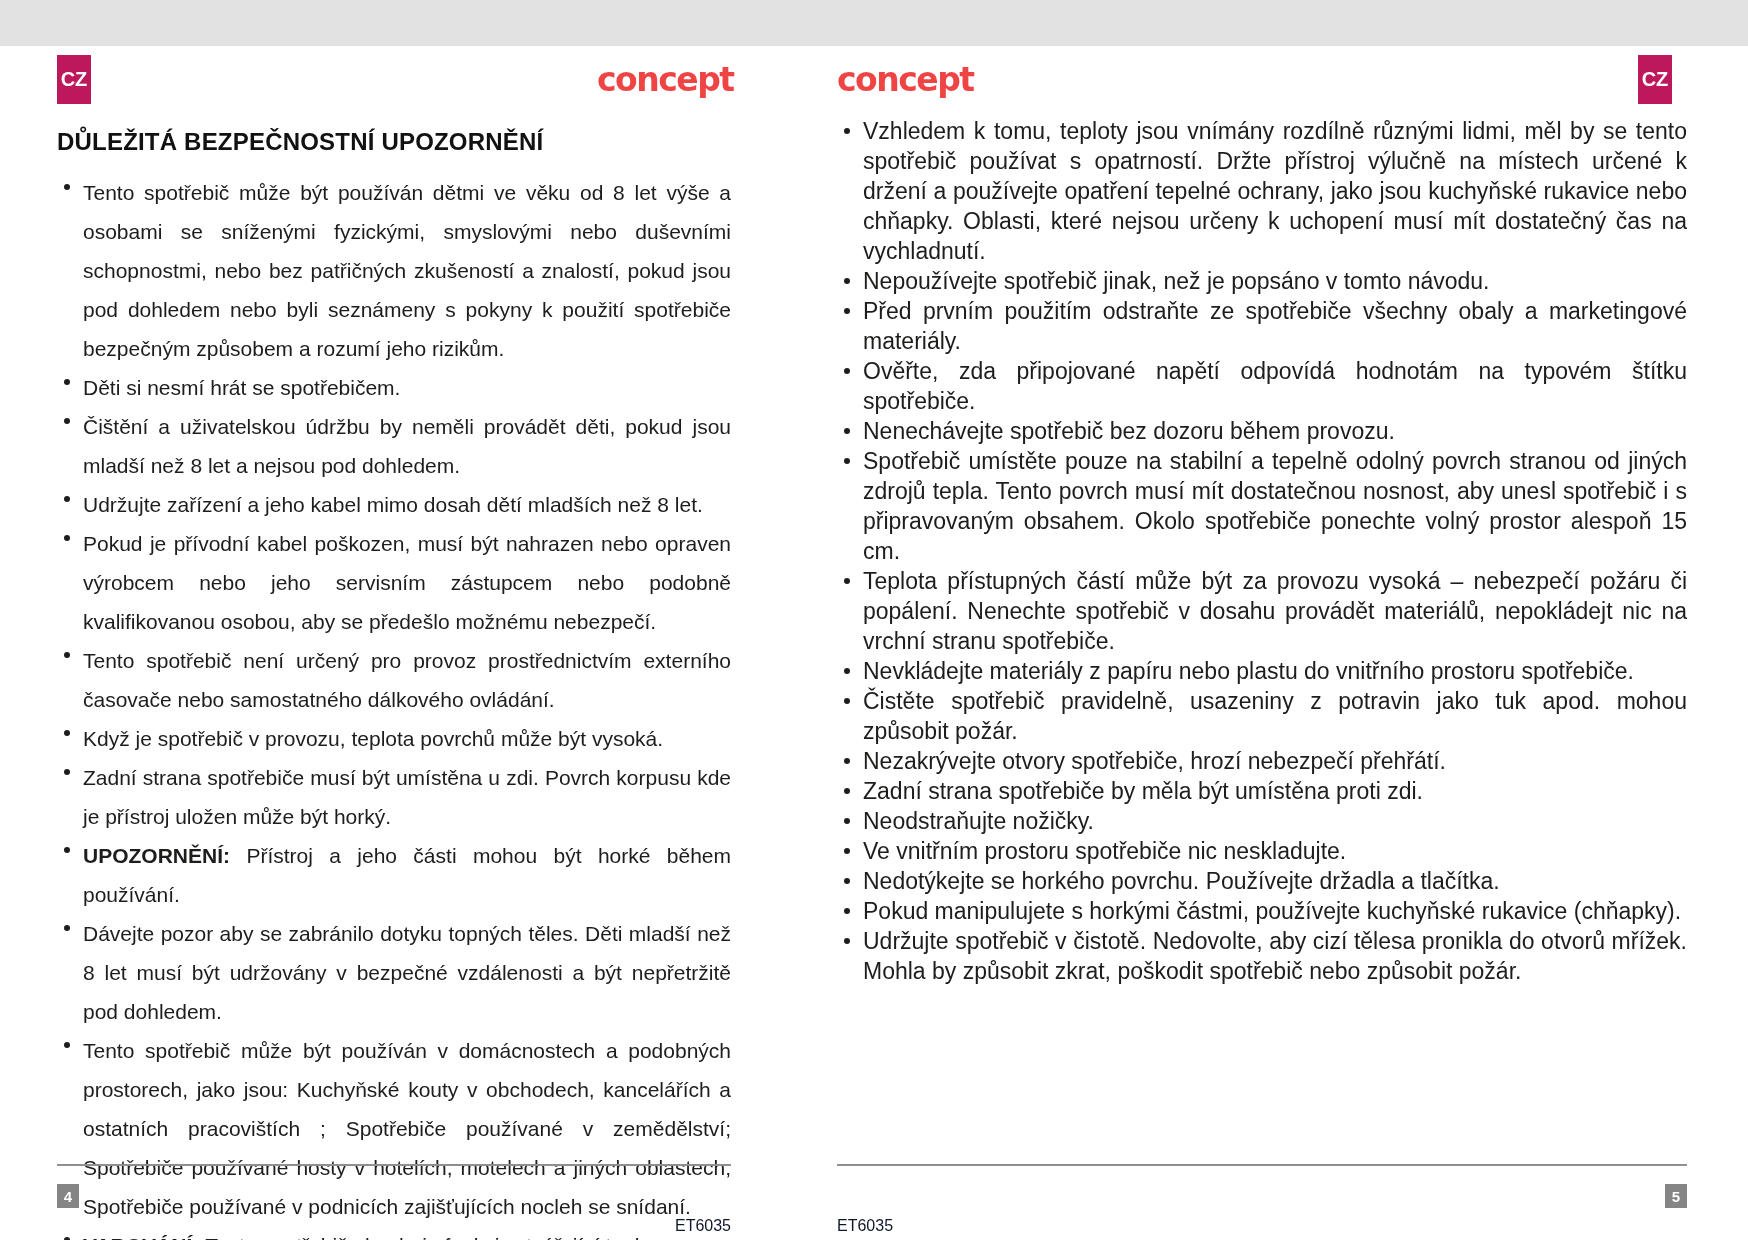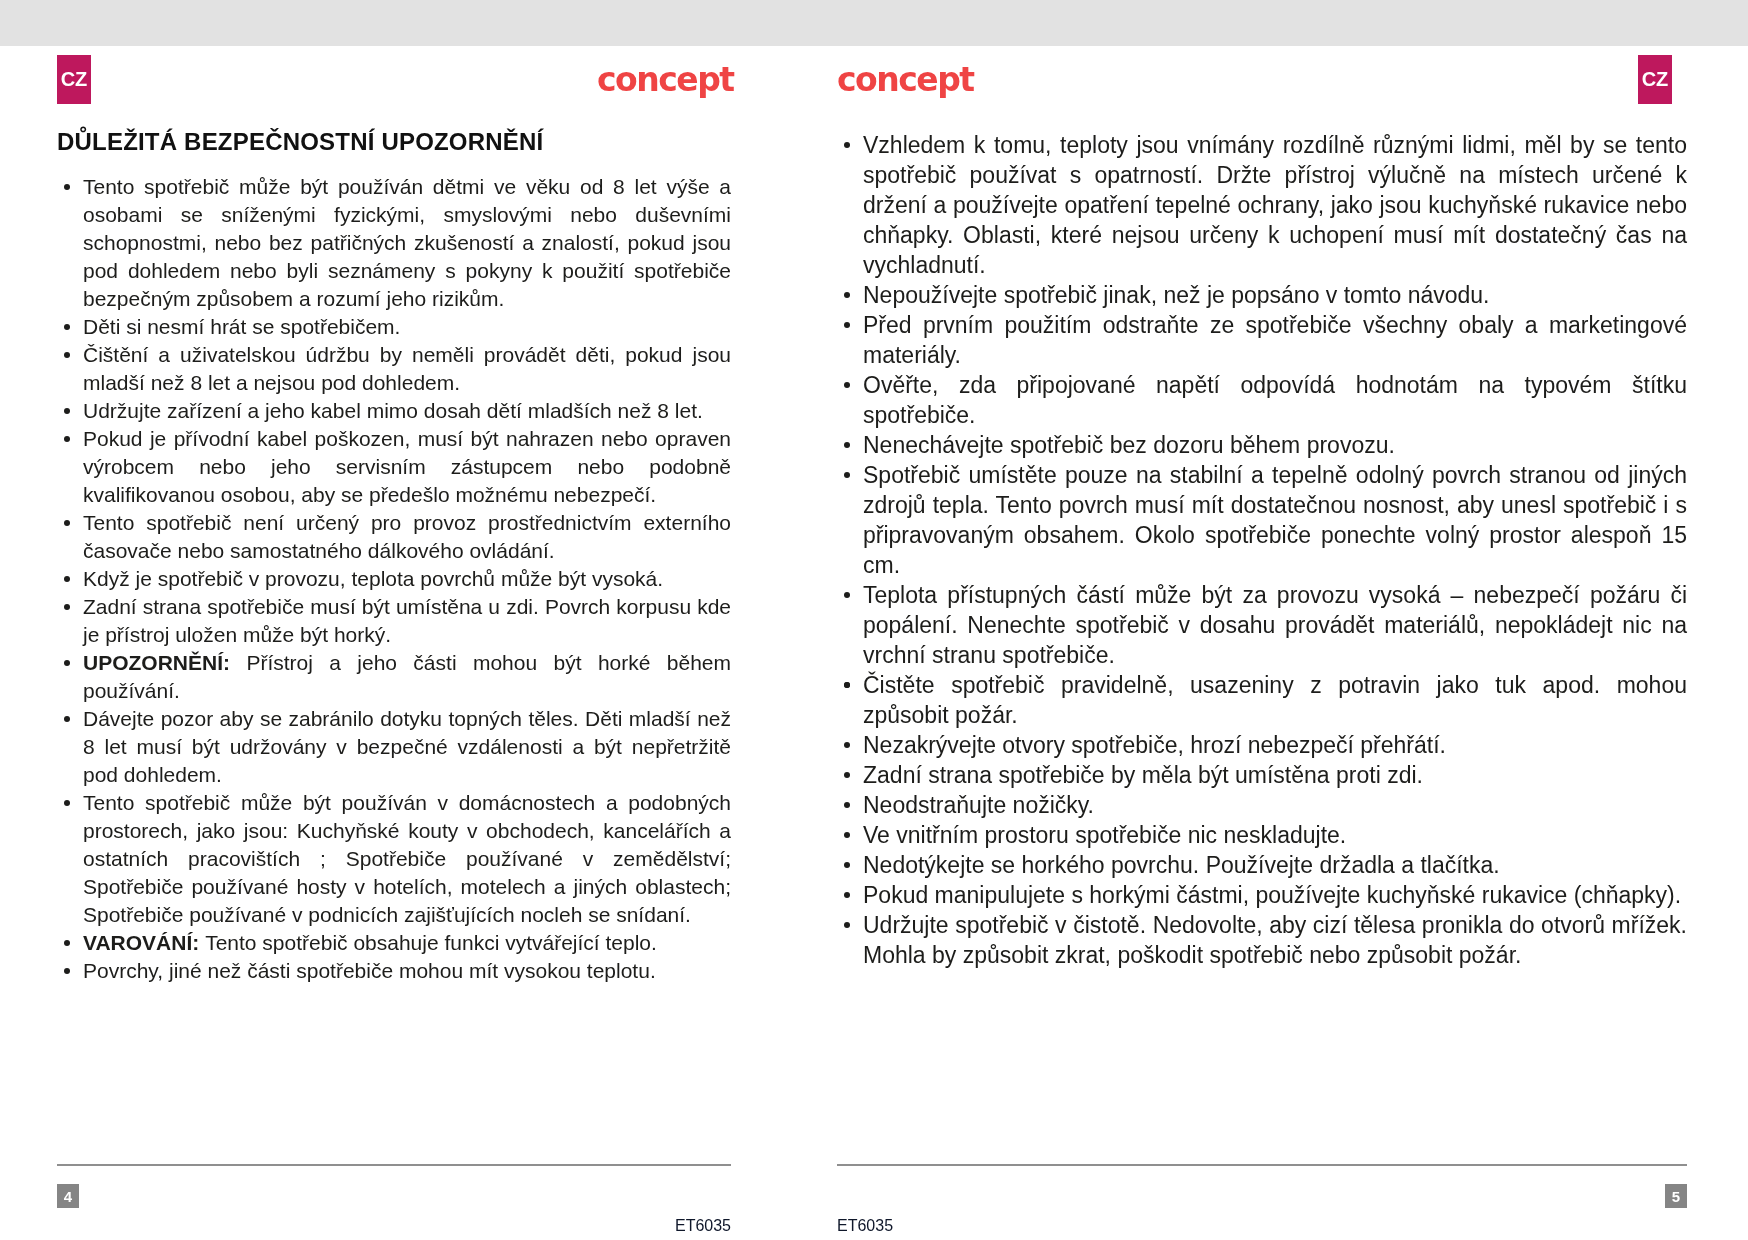--- a/index.html
+++ b/index.html
@@ -33,33 +33,33 @@
     font-family:"DejaVu Sans",sans-serif;
     font-weight:bold; font-size:33px; letter-spacing:-1.5px;
     color:#ef4444; z-index:2;
   }
   .brand-logo.left{left:597px;}
   .brand-logo.right{left:837px;}
 
   
   .col{position:absolute;}
   .col-left{left:57px; top:128px; width:674px;}
-  .col-right{left:837px; top:130px; width:850px;}
+  .col-right{left:837px; top:116px; width:850px;}
 
   .page-title{
     font-size:24px; font-weight:bold; line-height:28px;
     margin:0 0 17px 0; letter-spacing:0.2px; color:#111;
   }
 
   ul.safety-list{list-style:none; margin:0; padding:0;}
   ul.safety-list li{
     position:relative; padding-left:26px; margin:0;
     text-align:justify; hyphens:none;
   }
-  .col-left ul.safety-list li{font-size:21px; line-height:28px;}
+  .col-left ul.safety-list li{font-size:21px; line-height:39px;}
   .col-right ul.safety-list li{font-size:23px; line-height:30px;}
   .dot{
     position:absolute; left:7px; width:6px; height:6px;
     border-radius:50%; background:#1d1d1b;
   }
   .col-left .dot{top:11px;}
   .col-right .dot{top:12px;}
   .lead{font-weight:bold;}
 
   
@@ -202,20 +202,21 @@
           <span class="t"><span>Spotřebič umístěte pouze na stabilní a tepelně odolný povrch stranou od jiných zdrojů tepla. Tento povrch musí mít dostatečnou nosnost, aby unesl spotřebič i s připravovaným obsahem. Okolo spotřebiče ponechte volný prostor alespoň 15 cm.</span></span>
         </li>
 
         <li>
           <span class="dot"></span>
           <span class="t"><span>Teplota přístupných částí může být za provozu vysoká – nebezpečí požáru či popálení. Nenechte spotřebič v dosahu provádět materiálů, nepokládejt nic na vrchní stranu spotřebiče.</span></span>
         </li>
 
         <li>
           <span class="dot"></span>
+          <span class="t"><span>Nevkládejte materiály z papíru nebo plastu do vnitřního prostoru spotřebiče.</span></span>
         </li>
 
         <li>
           <span class="dot"></span>
           <span class="t"><span>Čistěte spotřebič pravidelně, usazeniny z potravin jako tuk apod. mohou způsobit požár.</span></span>
         </li>
 
         <li>
           <span class="dot"></span>
           <span class="t"><span>Nezakrývejte otvory spotřebiče, hrozí nebezpečí přehřátí.</span></span>

